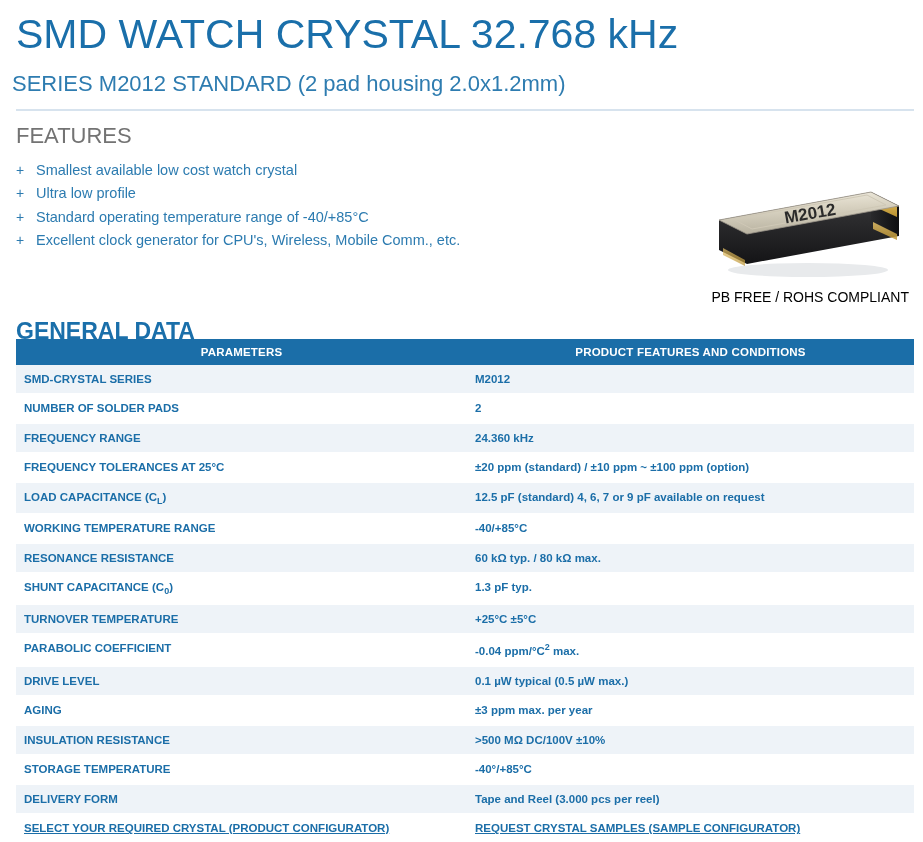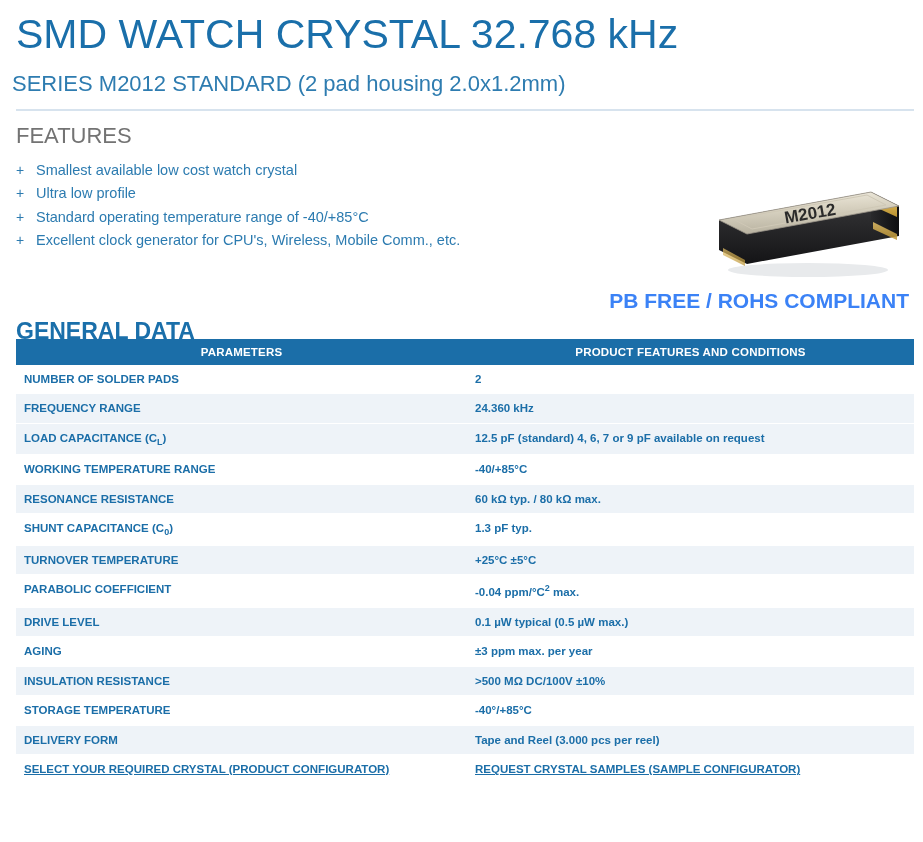--- a/index.html
+++ b/index.html
@@ -89,23 +89,23 @@
     position: absolute;
     left: 4px;
     top: 10px;
     font-size: 23px;
     color: #1a6faa;
   }
   .pbfree {
     position: absolute;
     right: 2px;
     top: 0px;
-    font-size: 21px;
-    color: #3b82f6;
-    font-weight: 700;
+    font-size: 14px;
+    color: #000000;
+    font-weight: 400;
     white-space: nowrap;
   }
   
   table.spec {
     width: 898px;
     margin-left: 4px;
     border-collapse: collapse;
     table-layout: fixed;
     margin-top: 6px;
   }
@@ -218,27 +218,35 @@
         <col class="c1">
         <col class="c2">
       </colgroup>
     <thead>
       <tr>
         <th>PARAMETERS</th>
         <th>PRODUCT FEATURES AND CONDITIONS</th>
       </tr>
     </thead>
     <tbody>
+      <tr class="odd">
+        <td>SMD-CRYSTAL SERIES</td>
+        <td>M2012</td>
+      </tr>
       <tr class="even">
         <td>NUMBER OF SOLDER PADS</td>
         <td>2</td>
       </tr>
       <tr class="odd">
         <td>FREQUENCY RANGE</td>
         <td>24.360 kHz</td>
+      </tr>
+      <tr class="even">
+        <td>FREQUENCY TOLERANCES  AT 25°C</td>
+        <td>±20 ppm (standard) / ±10 ppm ~ ±100 ppm   (option)</td>
       </tr>
       <tr class="odd">
         <td>LOAD CAPACITANCE (C<span class="sub-small">L</span>)</td>
         <td>
           12.5 pF (standard)
           4, 6, 7 or 9 pF available on request
         </td>
       </tr>
       <tr class="even">
         <td>WORKING TEMPERATURE RANGE</td>

